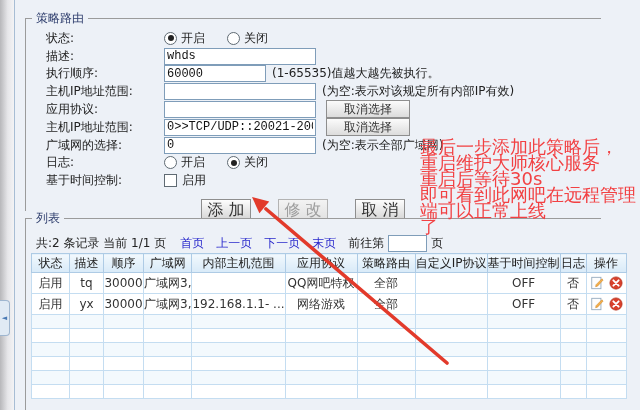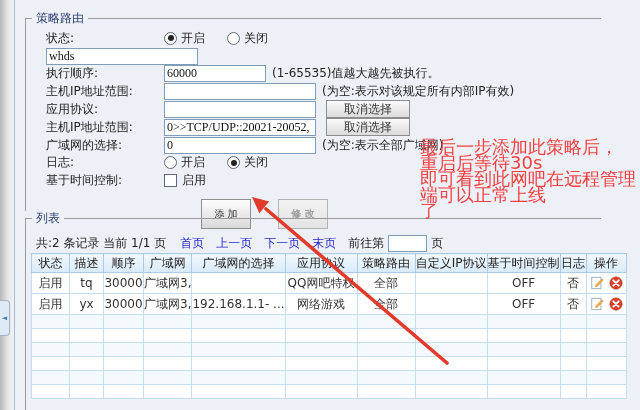--- a/index.html
+++ b/index.html
@@ -19,31 +19,31 @@
   .frow:first-of-type{margin-top:2px;}
   .flabel{width:118px;}
   .fctrl{display:flex;align-items:center;}
   .radio{display:inline-block;width:11px;height:11px;border:1px solid #5f6a73;border-radius:50%;
         background:#fff;margin-right:4px;position:relative;}
   .radio.checked::after{content:"";position:absolute;left:2.5px;top:2.5px;width:6px;height:6px;
         border-radius:50%;background:#222;}
   .rlabel{margin-right:22px;}
   .checkbox{display:inline-block;width:11px;height:11px;border:1px solid #5f6a73;background:#fff;margin-right:5px;}
   .tin{height:15px;border:1px solid #7f9db9;background:#fff;font-size:12px;
-        font-family:Liberation Serif, serif;padding:0 2px;color:#111;}
+        font-family:Liberation Mono, monospace;padding:0 2px;color:#111;}
   .w150{width:146px;} .w100{width:96px;}
   .hint{margin-left:6px;white-space:nowrap;}
   .mini-btn{margin-left:10px;height:18px;padding:0 17px;font-size:12px;color:#333;
         background:linear-gradient(#fbfbfb,#dcdcdc);border:1px solid #8e8e8e;cursor:pointer;
         font-family:"DejaVu Sans","Liberation Sans",sans-serif;}
   .btn-row{margin:10px 0 0 175px;display:flex;gap:27px;}
-  .btn{width:50px;height:30px;font-size:10px;color:#333;background:linear-gradient(#fdfdfd,#d9d9d9);
+  .btn{width:50px;height:20px;font-size:16px;color:#333;background:linear-gradient(#fdfdfd,#d9d9d9);
         border:1px solid #8e8e8e;cursor:pointer;white-space:nowrap;padding:0;
         font-family:"DejaVu Sans","Liberation Sans",sans-serif;}
-  .btn:disabled{color:#9e9e9e;background:linear-gradient(#f3f3f3,#e3e3e3);border-color:#b3b3b3;font-weight:bold;}
+  .btn:disabled{color:#9e9e9e;background:linear-gradient(#f3f3f3,#e3e3e3);border-color:#b3b3b3;}
   .annotation{position:absolute;left:420px;top:139px;font-size:18px;line-height:16px;z-index:2;}
   .pager{display:flex;align-items:center;margin:8px 0 16px 10px;white-space:nowrap;}
   .pager a{color:#2929cc;text-decoration:none;margin-right:12px;cursor:pointer;}
   .pager .summary{margin-right:14px;}
   .goto-input{width:33px;height:13px;border:1px solid #7f9db9;margin:0 4px;background:#fff;}
   table.grid{position:absolute;left:31px;top:253px;border-collapse:collapse;table-layout:fixed;z-index:1;}
   table.grid th{height:18px;background:linear-gradient(#f2f8fd,#d8eaf8);border:1px solid #aecbe5;
         font-weight:normal;font-size:12px;color:#222;padding:0;overflow:hidden;white-space:nowrap;}
   table.grid td{height:20px;border:1px solid #c4ddf1;background:#fff;text-align:center;
         font-size:12px;color:#333;padding:0;overflow:hidden;white-space:nowrap;}
@@ -69,20 +69,21 @@
       <div class="flabel">状态:</div>
       <div class="fctrl">
         <span class="radio checked"></span>
         <span class="rlabel">开启</span>
         <span class="radio"></span>
         <span class="rlabel">关闭</span>
       </div>
     </div>
 
     <div class="frow">
+      <div class="flabel">描述:</div>
       <input class="tin w150" value="whds" style="">
     </div>
 
     <div class="frow">
       <div class="flabel">执行顺序:</div>
       <input class="tin w100" value="60000" style="">
       <span class="hint">(1-65535)值越大越先被执行。</span>
     </div>
 
     <div class="frow">
@@ -123,25 +124,27 @@
       <div class="flabel">基于时间控制:</div>
       <div class="fctrl">
         <span class="checkbox"></span>
         <span>启用</span>
       </div>
     </div>
 
     <div class="btn-row">
       <button class="btn">添 加</button>
       <button class="btn" disabled="">修 改</button>
+      <button class="btn">取 消</button>
     </div>
   </fieldset>
 
   <div class="annotation" style="color: rgb(242, 65, 67);">
     <div>最后一步添加此策略后，</div>
+    <div>重启维护大师核心服务</div>
     <div>重启后等待30s</div>
     <div>即可看到此网吧在远程管理端可以正常上线</div>
     <div>了</div>
   </div>
 
   <fieldset class="list-fs">
     <legend>列表</legend>
     <div class="pager">
       <span class="summary">共:2 条记录 当前 1/1 页</span>
       <a>首页</a>
@@ -167,21 +170,21 @@
         <col style="width:72px">
         <col style="width:26px">
         <col style="width:40px">
       </colgroup>
       <tbody>
         <tr>
           <th>状态</th>
           <th>描述</th>
           <th>顺序</th>
           <th>广域网</th>
-          <th>广域网的选择</th>
+          <th>内部主机范围</th>
           <th>应用协议</th>
           <th>策略路由</th>
           <th>自定义IP协议</th>
           <th>基于时间控制</th>
           <th>日志</th>
           <th>操作</th>
         </tr>
         <tr>
           <td>启用</td>
           <td>tq</td>

